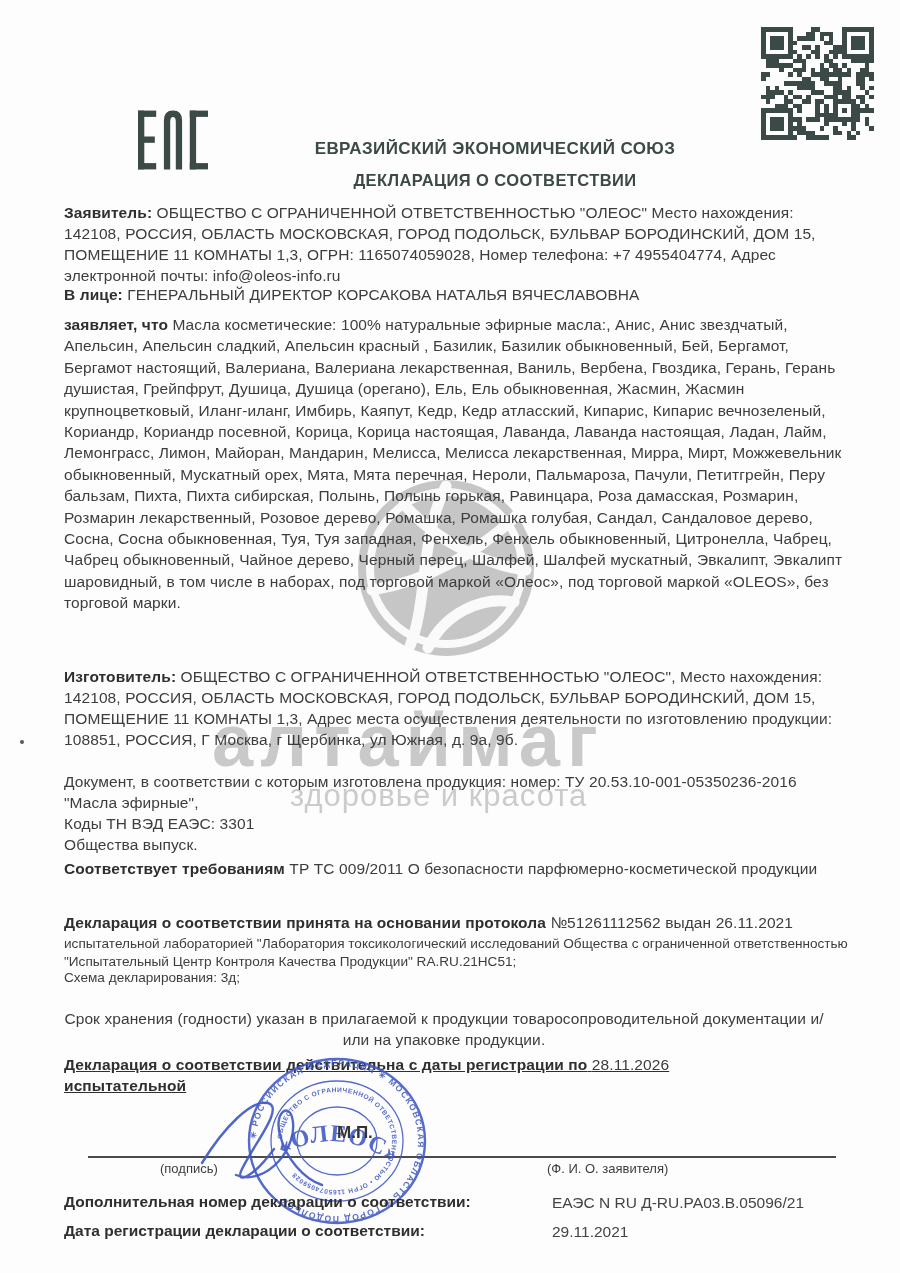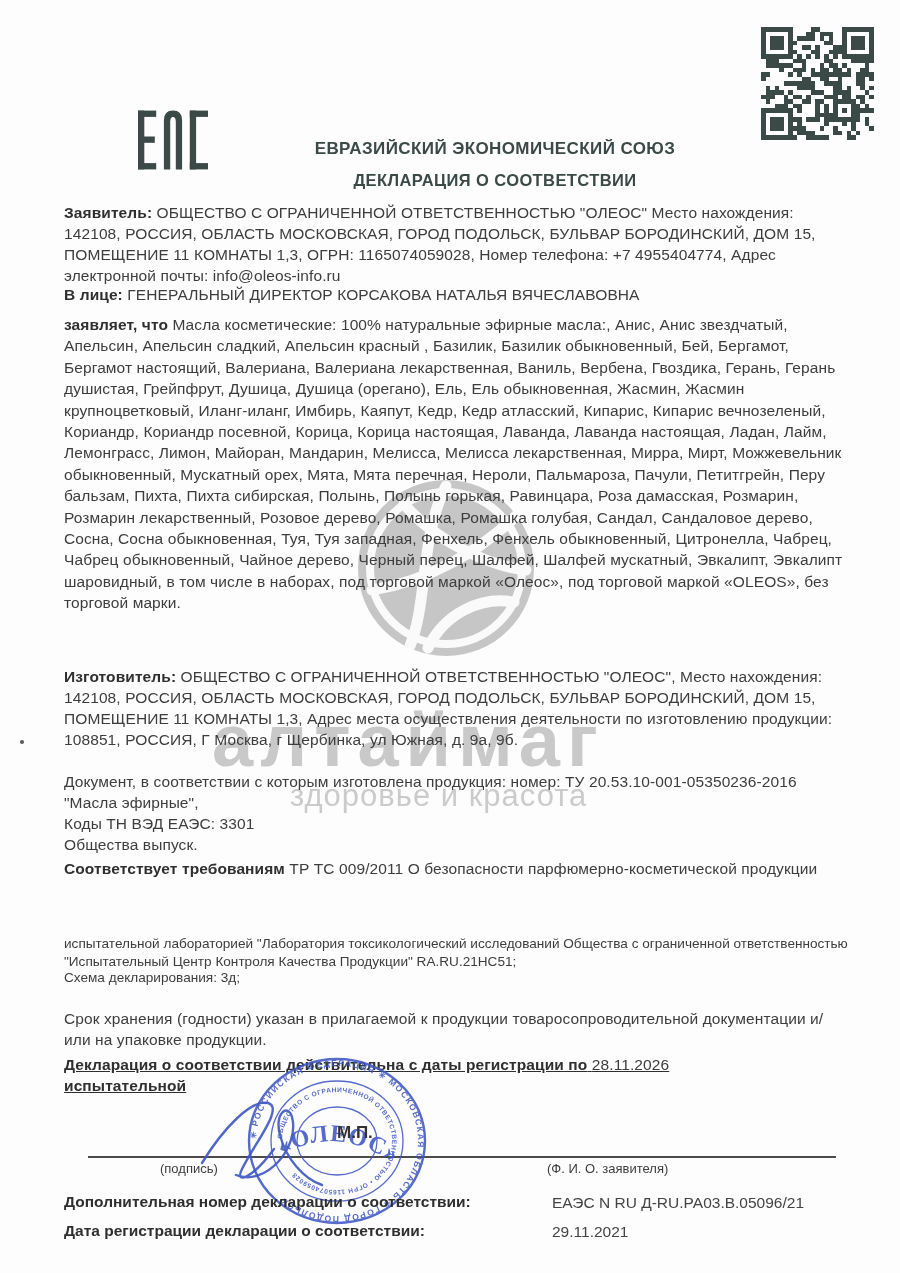--- a/index.html
+++ b/index.html
@@ -35,21 +35,21 @@
   .p-declares{left:64px;top:314px;width:786px;line-height:21.4px;}
   .p-manufacturer{left:64px;top:666px;width:786px;}
   .p-document{left:64px;top:771px;width:786px;}
   .p-tnved{left:64px;top:813px;width:786px;}
   .p-serial{left:64px;top:834px;width:786px;}
   .p-conforms{left:64px;top:858px;width:786px;}
   .p-protocol{left:64px;top:912px;width:800px;}
   .p-protocol-details{left:64px;top:935px;width:800px;}
   .p-scheme{left:64px;top:969px;width:786px;}
   .h-additional{left:64px;top:988px;width:786px;}
-  .p-storage{left:64px;top:1008px;width:760px;}
+  .p-storage{left:64px;top:1008px;width:760px;text-align:center;}
   .p-validity{left:64px;top:1054px;width:760px;font-weight:bold;color:#2f2f2f;text-decoration:underline;}
   
   .stamp{left:241px;top:1053px;width:192px;height:180px;z-index:3;}
   .signature{left:196px;top:1083px;width:180px;height:110px;z-index:3;}
   .mp{left:314px;top:1123px;font-size:17px;font-weight:bold;color:#333;z-index:4;padding-left:23px;}
   .fio{left:384px;top:1138px;font-size:15.5px;color:#444;z-index:4;}
   .sig-line{left:88px;top:1156px;width:748px;height:2px;background:#4b4b4b;z-index:2;}
   .podpis-label{left:160px;top:1161px;font-size:13px;color:#3d3d3d;z-index:4;}
   .fio-label{left:547px;top:1161px;font-size:13px;color:#3d3d3d;z-index:4;}
   .reg-num-label{left:64px;top:1193px;font-size:15.5px;font-weight:bold;color:#2f2f2f;z-index:4;}
@@ -443,20 +443,21 @@
 
     <p class="abs body-text p-declares" style="margin:0"><b>заявляет, что</b> <span>Масла косметические: 100% натуральные эфирные масла:, Анис, Анис звездчатый, Апельсин, Апельсин сладкий, Апельсин красный , Базилик, Базилик обыкновенный, Бей, Бергамот, Бергамот настоящий, Валериана, Валериана лекарственная, Ваниль, Вербена, Гвоздика, Герань, Герань душистая, Грейпфрут, Душица, Душица (орегано), Ель, Ель обыкновенная, Жасмин, Жасмин крупноцветковый, Иланг-иланг, Имбирь, Каяпут, Кедр, Кедр атласский, Кипарис, Кипарис вечнозеленый, Кориандр, Кориандр посевной, Корица, Корица настоящая, Лаванда, Лаванда настоящая, Ладан, Лайм, Лемонграсс, Лимон, Майоран, Мандарин, Мелисса, Мелисса лекарственная, Мирра, Мирт, Можжевельник обыкновенный, Мускатный орех, Мята, Мята перечная, Нероли, Пальмароза, Пачули, Петитгрейн, Перу бальзам, Пихта, Пихта сибирская, Полынь, Полынь горькая, Равинцара, Роза дамасская, Розмарин, Розмарин лекарственный, Розовое дерево, Ромашка, Ромашка голубая, Сандал, Сандаловое дерево, Сосна, Сосна обыкновенная, Туя, Туя западная, Фенхель, Фенхель обыкновенный, Цитронелла, Чабрец, Чабрец обыкновенный, Чайное дерево, Черный перец, Шалфей, Шалфей мускатный, Эвкалипт, Эвкалипт шаровидный, в том числе в наборах, под торговой маркой «Олеос», под торговой маркой «OLEOS», без торговой марки.</span></p>
 
     <p class="abs body-text p-manufacturer" style="margin:0"><b>Изготовитель:</b> <span>ОБЩЕСТВО С ОГРАНИЧЕННОЙ ОТВЕТСТВЕННОСТЬЮ "ОЛЕОС", Место нахождения: 142108, РОССИЯ, ОБЛАСТЬ МОСКОВСКАЯ, ГОРОД ПОДОЛЬСК, БУЛЬВАР БОРОДИНСКИЙ, ДОМ 15, ПОМЕЩЕНИЕ 11 КОМНАТЫ 1,3, Адрес места осуществления деятельности по изготовлению продукции: 108851, РОССИЯ, Г Москва, г Щербинка, ул Южная, д. 9а, 9б.</span></p>
     <p class="abs body-text p-document" style="margin:0">Документ, в соответствии с которым изготовлена продукция: номер: ТУ 20.53.10-001-05350236-2016 "Масла эфирные",</p>
     <p class="abs body-text p-tnved" style="margin:0">Коды ТН ВЭД ЕАЭС: 3301</p>
     <p class="abs body-text p-serial" style="margin:0">Общества выпуск.</p>
 
     <p class="abs body-text p-conforms" style="margin:0"><b>Соответствует требованиям</b> <span>ТР ТС 009/2011 О безопасности парфюмерно-косметической продукции</span></p>
 
+    <p class="abs body-text p-protocol" style="margin:0"><b>Декларация о соответствии принята на основании протокола</b> <span>№51261112562 выдан 26.11.2021</span></p>
     <p class="abs small-text p-protocol-details" style="margin:0">испытательной лабораторией "Лаборатория токсикологический исследований Общества с ограниченной ответственностью "Испытательный Центр Контроля Качества Продукции" RA.RU.21НС51;</p>
     <p class="abs small-text p-scheme" style="margin:0">Схема декларирования: 3д;</p>
 
     <p class="abs body-text p-storage" style="margin:0">Срок хранения (годности) указан в прилагаемой к продукции товаросопроводительной документации и/или на упаковке продукции.</p>
 
     <p class="abs body-text p-validity" style="margin:0"><span>Декларация о соответствии действительна с даты регистрации по</span> <span style="font-weight:normal;color:#3d3d3d">28.11.2026</span><br><span>испытательной</span></p>
 
     <div class="abs stamp">
       <svg width="192" height="180" viewBox="0 0 192 180" style="opacity:.88">
         <defs>

